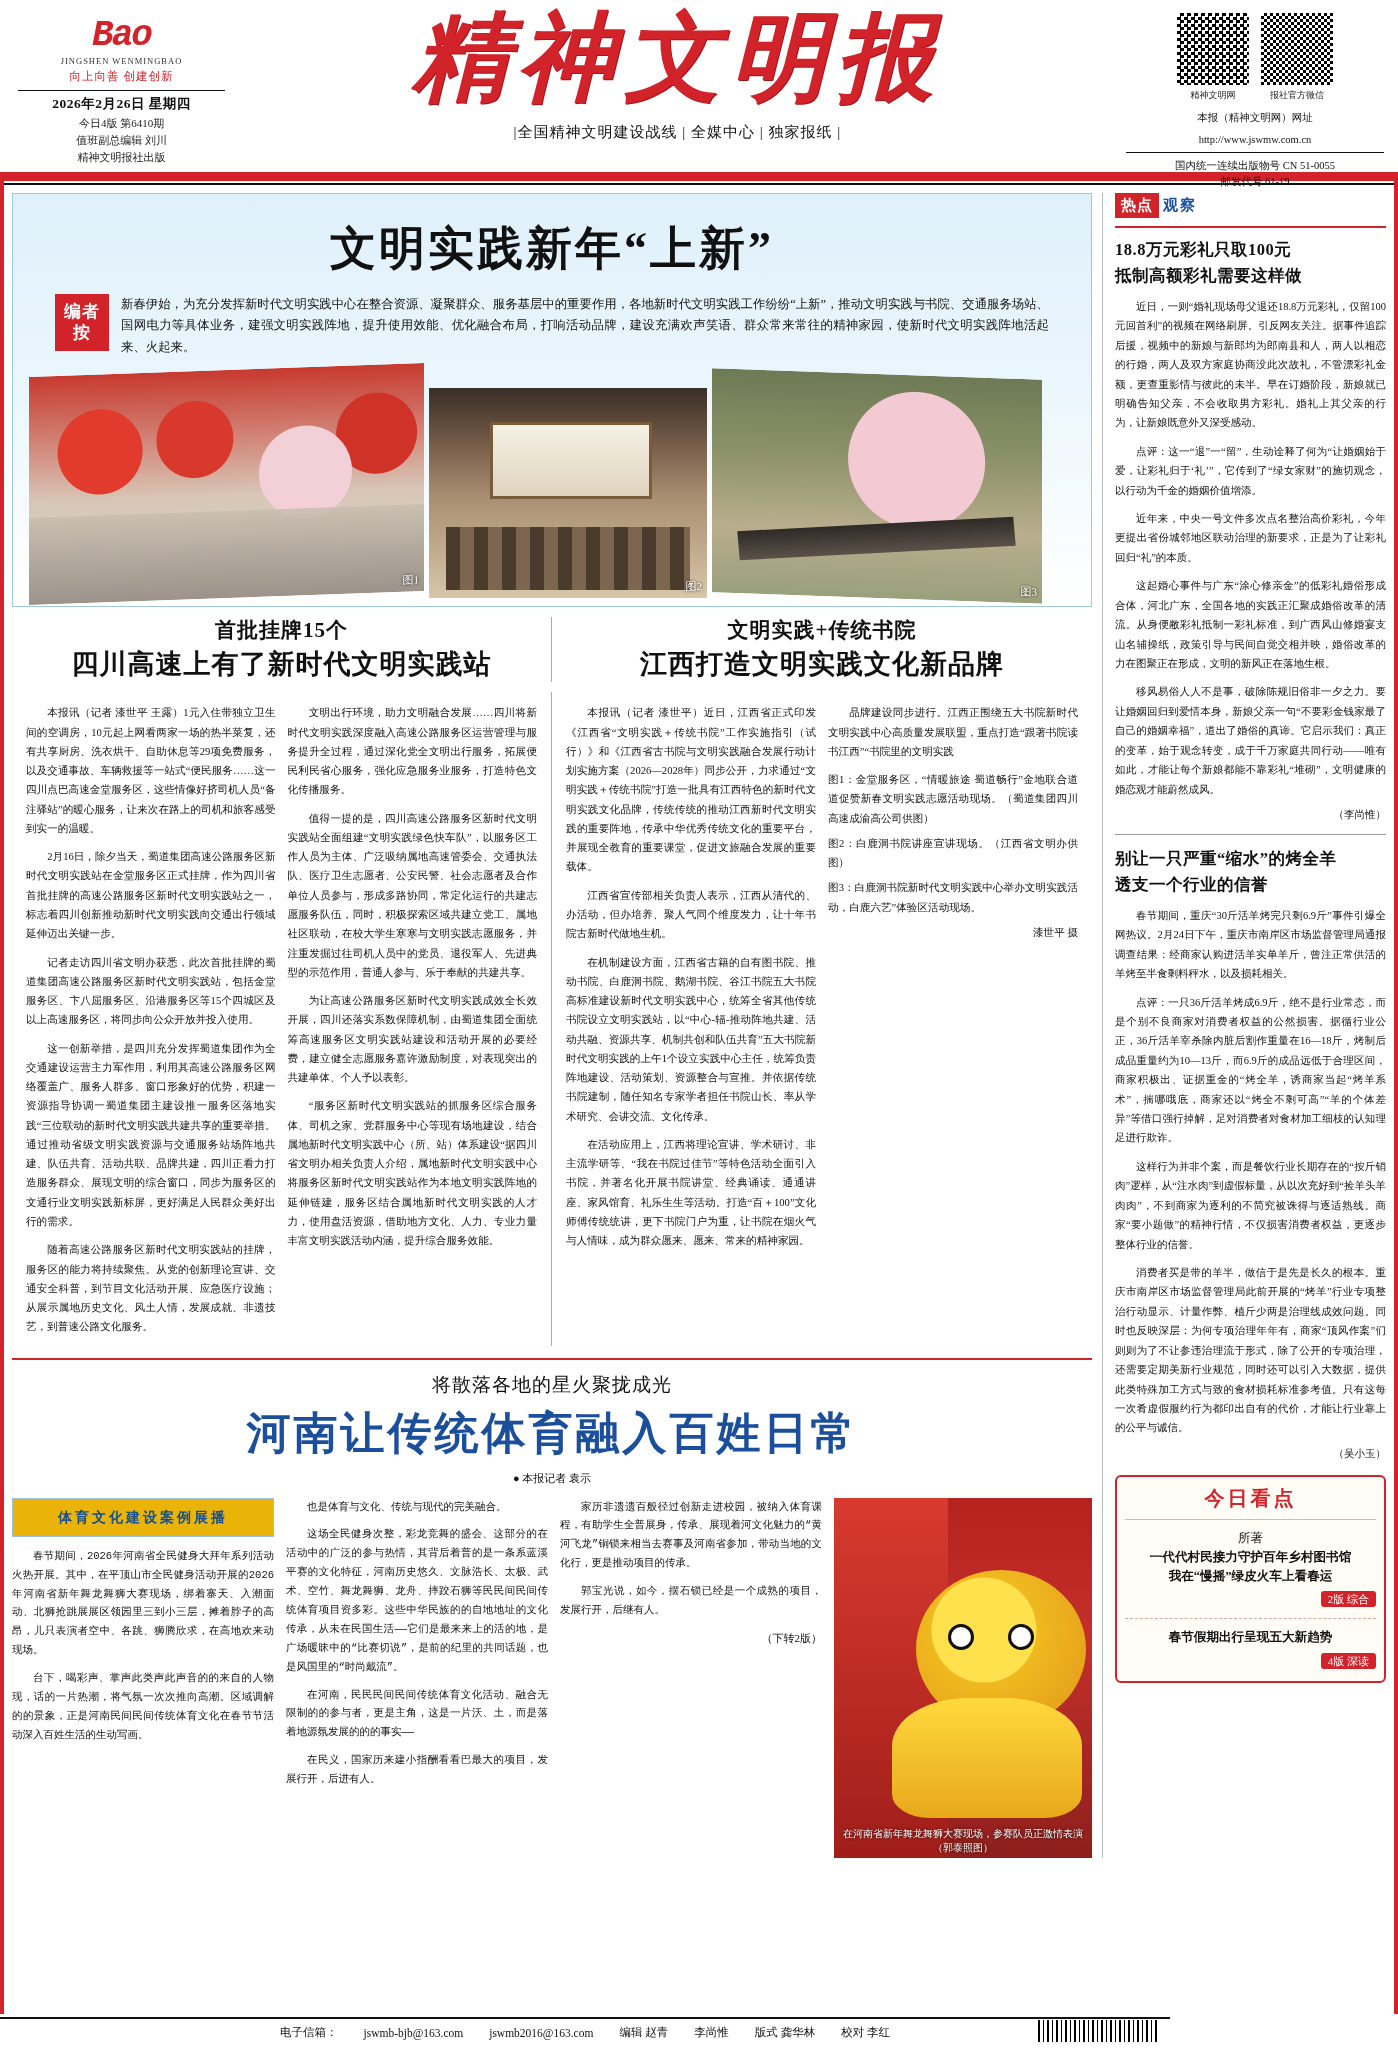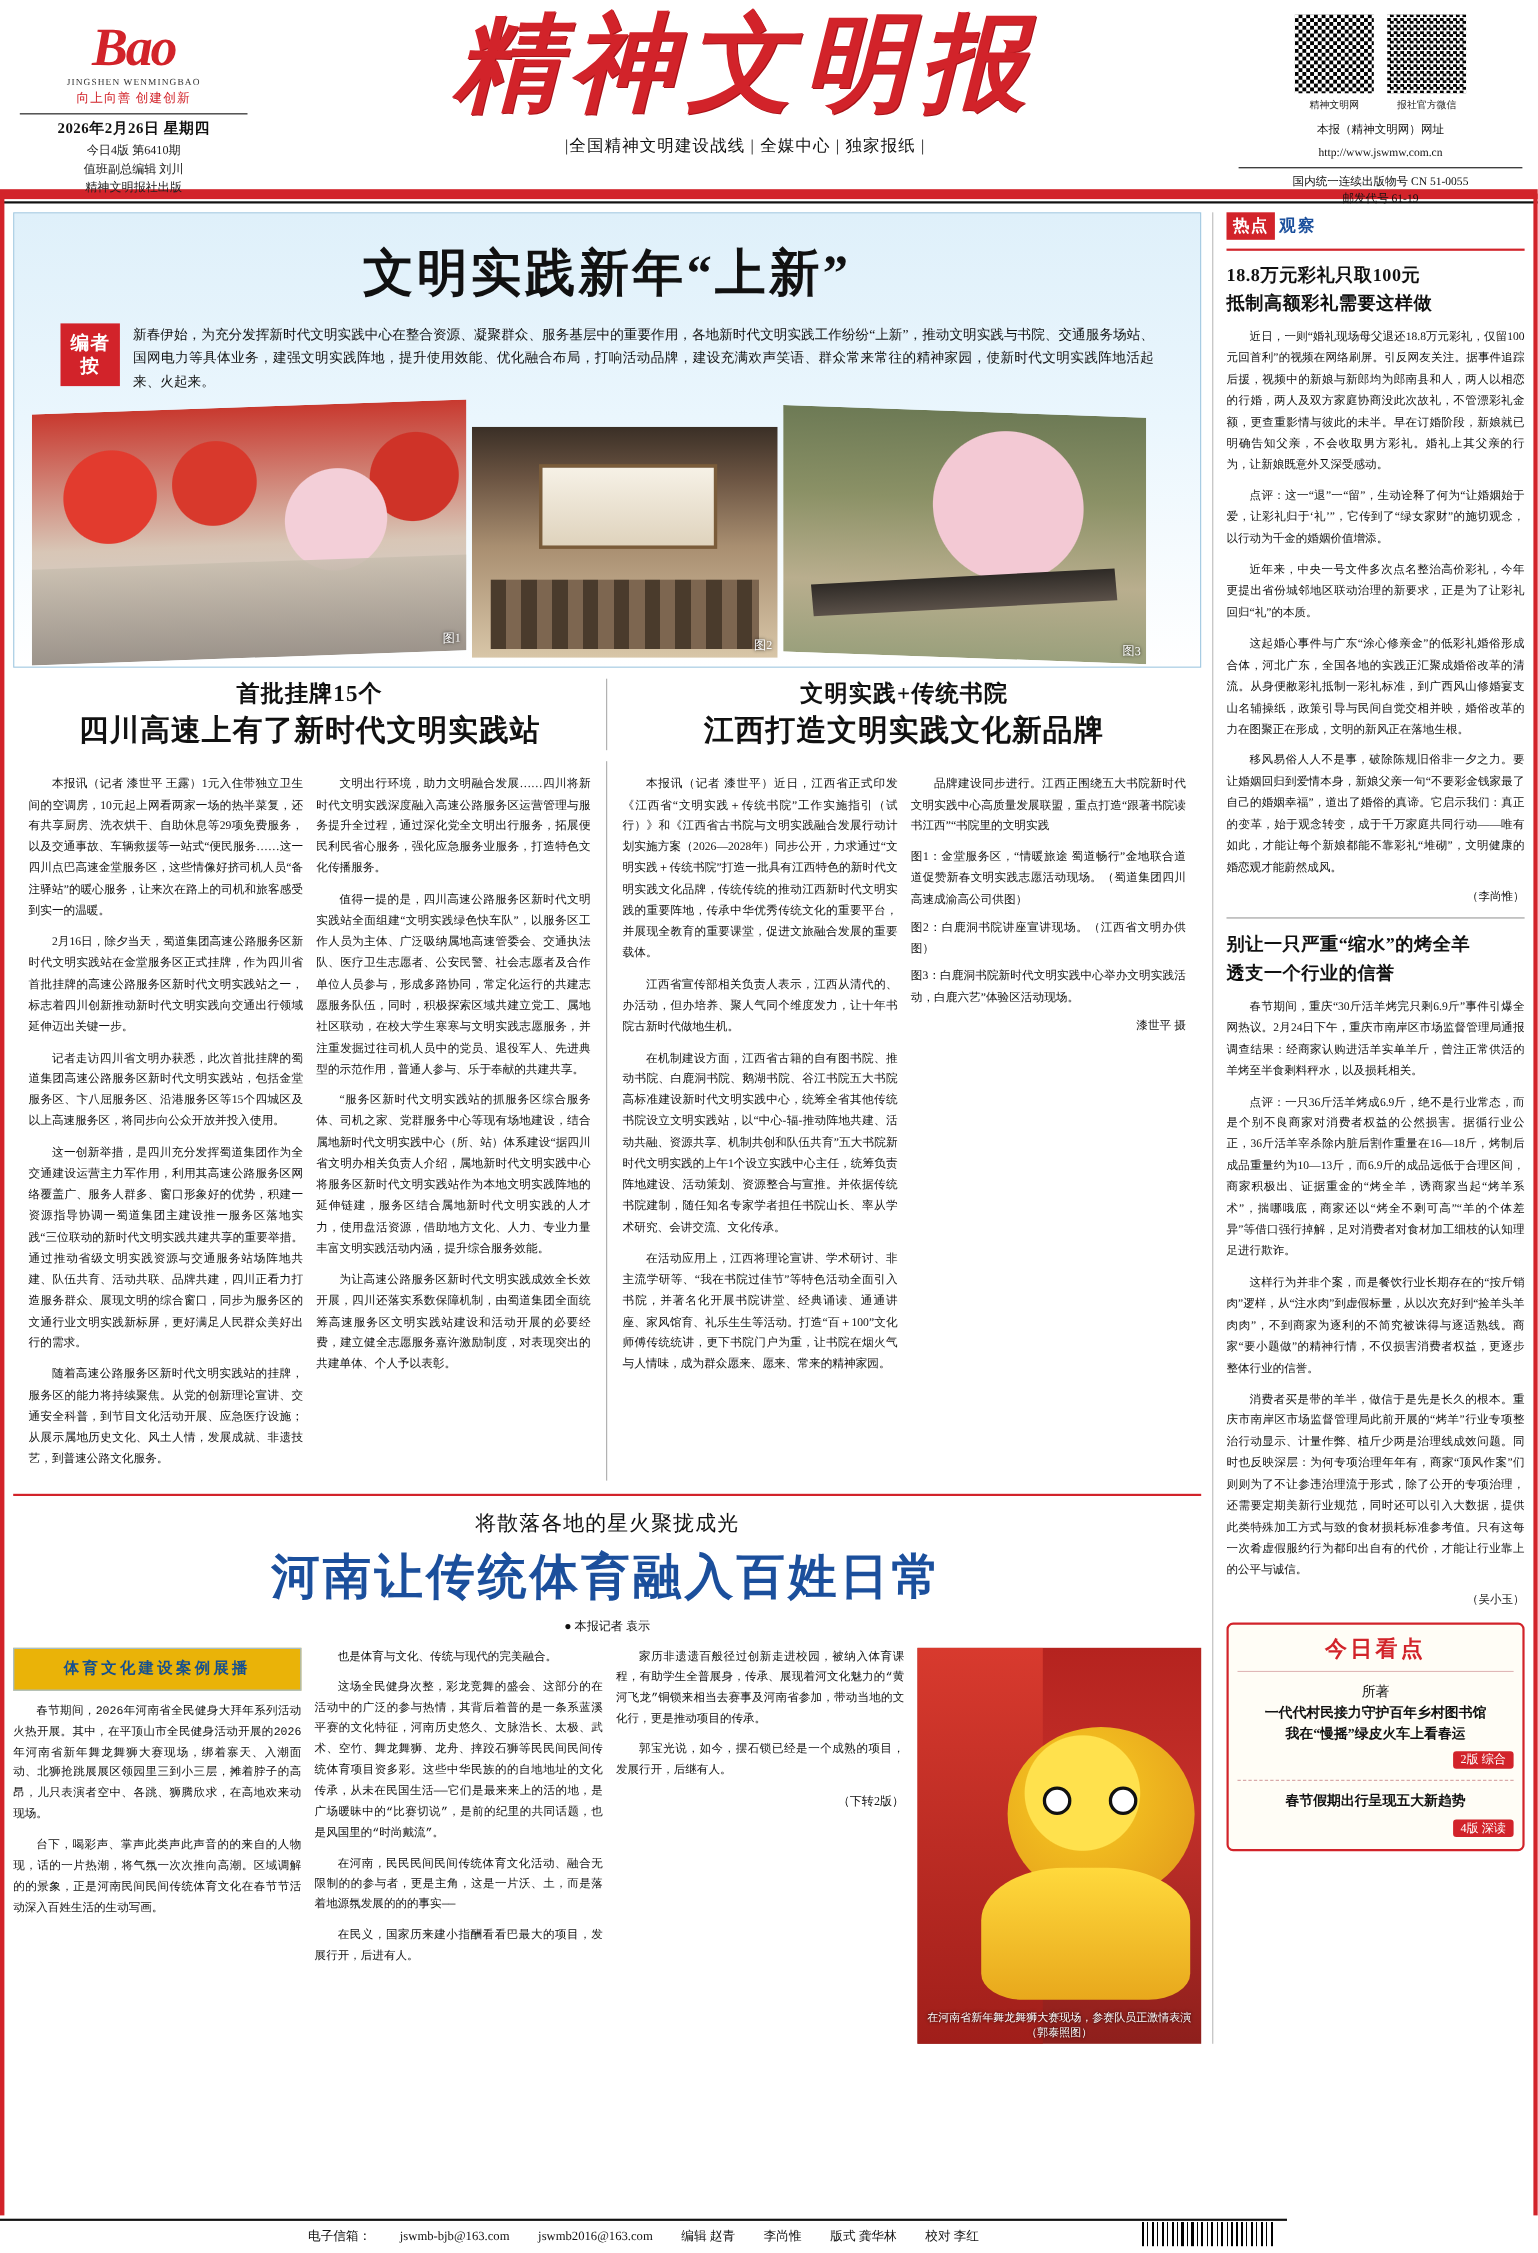--- a/index.html
+++ b/index.html
@@ -11,22 +11,22 @@
     color:#111;
     position:relative;
     overflow:hidden;
   }
   .page { position:relative; width:1398px; height:2048px; }
 
   
   .masthead { position:relative; height:172px; padding:0 14px; display:flex; align-items:flex-start; }
   .mh-left { width:215px; padding-top:18px; }
   .logo-red {
-    font-family:Liberation Serif, serif;
-    color:#d2232a; font-weight:bold; font-size:49px; line-height:1;
+    font-family:Liberation Mono, monospace;
+    color:#d2232a; font-weight:bold; font-size:36px; line-height:1;
     letter-spacing:-2px; font-style:italic; text-align:center;
   }
   .logo-pinyin { text-align:center; font-size:8.5px; letter-spacing:1px; color:#333; margin-top:2px; }
   .logo-slogan { text-align:center; font-size:11.5px; color:#d2232a; margin-top:3px; letter-spacing:1px; }
   .mh-left .rule { border-top:1.5px solid #111; margin:6px 4px 4px; }
   .mh-dateline { text-align:center; font-size:13.5px; font-weight:bold; color:#111; letter-spacing:0.5px; }
   .mh-sub { text-align:center; font-size:11px; color:#222; margin-top:3px; }
   .mh-sub2 { text-align:center; font-size:11px; color:#222; margin-top:2px; }
   .mh-sub3 { text-align:center; font-size:11px; color:#222; margin-top:2px; }
 
@@ -278,22 +278,22 @@
             <div class="tcol">
               <p>本报讯（记者 漆世平 王露）1元入住带独立卫生间的空调房，10元起上网看两家一场的热半菜复，还有共享厨房、洗衣烘干、自助休息等29项免费服务，以及交通事故、车辆救援等一站式“便民服务……这一四川点巴高速金堂服务区，这些情像好挤司机人员“备注驿站”的暖心服务，让来次在路上的司机和旅客感受到实一的温暖。</p>
               <p>2月16日，除夕当天，蜀道集团高速公路服务区新时代文明实践站在金堂服务区正式挂牌，作为四川省首批挂牌的高速公路服务区新时代文明实践站之一，标志着四川创新推动新时代文明实践向交通出行领域延伸迈出关键一步。</p>
               <p>记者走访四川省文明办获悉，此次首批挂牌的蜀道集团高速公路服务区新时代文明实践站，包括金堂服务区、卞八屈服务区、沿港服务区等15个四城区及以上高速服务区，将同步向公众开放并投入使用。</p>
               <p>这一创新举措，是四川充分发挥蜀道集团作为全交通建设运营主力军作用，利用其高速公路服务区网络覆盖广、服务人群多、窗口形象好的优势，积建一资源指导协调一蜀道集团主建设推一服务区落地实践“三位联动的新时代文明实践共建共享的重要举措。通过推动省级文明实践资源与交通服务站场阵地共建、队伍共育、活动共联、品牌共建，四川正看力打造服务群众、展现文明的综合窗口，同步为服务区的文通行业文明实践新标屏，更好满足人民群众美好出行的需求。</p>
               <p>随着高速公路服务区新时代文明实践站的挂牌，服务区的能力将持续聚焦。从党的创新理论宣讲、交通安全科普，到节目文化活动开展、应急医疗设施；从展示属地历史文化、风土人情，发展成就、非遗技艺，到普速公路文化服务。</p>
             </div>
             <div class="tcol">
               <p>文明出行环境，助力文明融合发展……四川将新时代文明实践深度融入高速公路服务区运营管理与服务提升全过程，通过深化党全文明出行服务，拓展便民利民省心服务，强化应急服务业服务，打造特色文化传播服务。</p>
               <p>值得一提的是，四川高速公路服务区新时代文明实践站全面组建“文明实践绿色快车队”，以服务区工作人员为主体、广泛吸纳属地高速管委会、交通执法队、医疗卫生志愿者、公安民警、社会志愿者及合作单位人员参与，形成多路协同，常定化运行的共建志愿服务队伍，同时，积极探索区域共建立党工、属地社区联动，在校大学生寒寒与文明实践志愿服务，并注重发掘过往司机人员中的党员、退役军人、先进典型的示范作用，普通人参与、乐于奉献的共建共享。</p>
+              <p>为让高速公路服务区新时代文明实践成效全长效开展，四川还落实系数保障机制，由蜀道集团全面统筹高速服务区文明实践站建设和活动开展的必要经费，建立健全志愿服务嘉许激励制度，对表现突出的共建单体、个人予以表彰。</p>
               <p>“服务区新时代文明实践站的抓服务区综合服务体、司机之家、党群服务中心等现有场地建设，结合属地新时代文明实践中心（所、站）体系建设“据四川省文明办相关负责人介绍，属地新时代文明实践中心将服务区新时代文明实践站作为本地文明实践阵地的延伸链建，服务区结合属地新时代文明实践的人才力，使用盘活资源，借助地方文化、人力、专业力量丰富文明实践活动内涵，提升综合服务效能。</p>
-              <p>为让高速公路服务区新时代文明实践成效全长效开展，四川还落实系数保障机制，由蜀道集团全面统筹高速服务区文明实践站建设和活动开展的必要经费，建立健全志愿服务嘉许激励制度，对表现突出的共建单体、个人予以表彰。</p>
             </div>
           </div>
         </div>
 
         <div class="dual-col">
           <div class="cols2">
             <div class="tcol">
               <p>本报讯（记者 漆世平）近日，江西省正式印发《江西省“文明实践＋传统书院”工作实施指引（试行）》和《江西省古书院与文明实践融合发展行动计划实施方案（2026—2028年）同步公开，力求通过“文明实践＋传统书院”打造一批具有江西特色的新时代文明实践文化品牌，传统传统的推动江西新时代文明实践的重要阵地，传承中华优秀传统文化的重要平台，并展现全教育的重要课堂，促进文旅融合发展的重要载体。</p>
               <p>江西省宣传部相关负责人表示，江西从清代的、办活动，但办培养、聚人气同个维度发力，让十年书院古新时代做地生机。</p>
               <p>在机制建设方面，江西省古籍的自有图书院、推动书院、白鹿洞书院、鹅湖书院、谷江书院五大书院高标准建设新时代文明实践中心，统筹全省其他传统书院设立文明实践站，以“中心-辐-推动阵地共建、活动共融、资源共享、机制共创和队伍共育”五大书院新时代文明实践的上午1个设立实践中心主任，统筹负责阵地建设、活动策划、资源整合与宣推。并依据传统书院建制，随任知名专家学者担任书院山长、率从学术研究、会讲交流、文化传承。</p>

